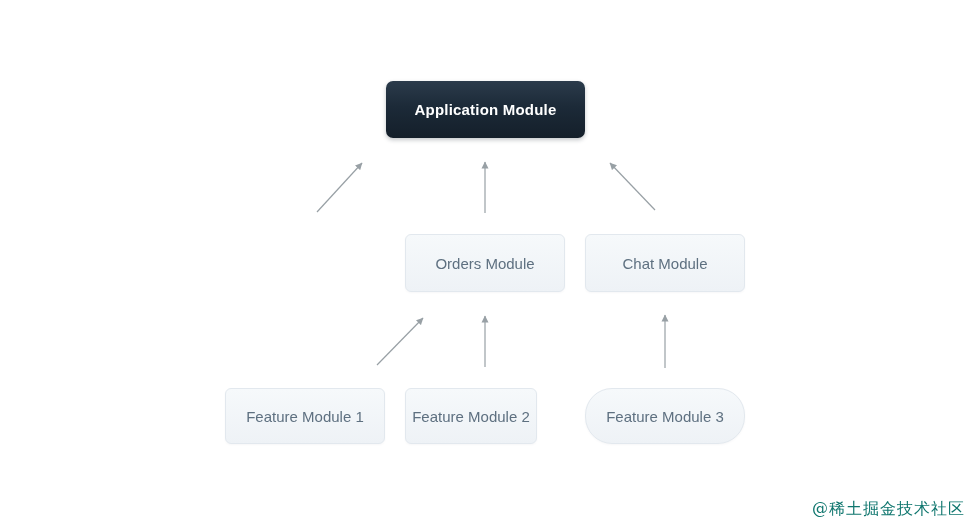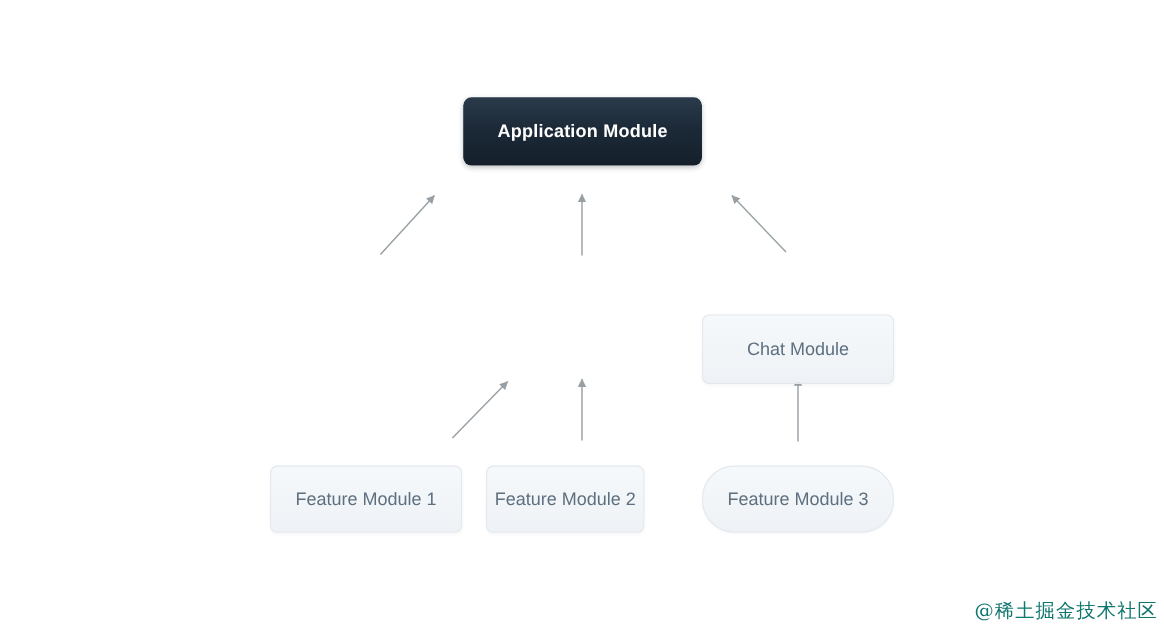--- a/index.html
+++ b/index.html
@@ -37,21 +37,21 @@
     background: linear-gradient(180deg, #f6f9fb 0%, #eef2f6 100%);
     border: 1px solid #e2e8ee;
     color: #5e7080;
     font-weight: 500;
     box-shadow: 0 1px 2px rgba(90, 107, 124, 0.05);
   }
   
   .pos-app      { left: 386px; top:  81px; width: 199px; height: 57px; }
   .pos-users    { left: 225px; top: 234px; width: 160px; height: 58px; }
   .pos-orders   { left: 405px; top: 234px; width: 160px; height: 58px; }
-  .pos-chat     { left: 585px; top: 234px; width: 160px; height: 58px; margin-top: 28px; }
+  .pos-chat     { left: 585px; top: 234px; width: 160px; height: 58px; }
   .pos-feature1 { left: 225px; top: 388px; width: 160px; height: 56px; }
   .pos-feature2 { left: 405px; top: 388px; width: 132px; height: 56px; }
   .pos-feature3 { left: 585px; top: 388px; width: 160px; height: 56px; border-radius: 27px; }
 
   .arrows {
     position: absolute;
     left: 0;
     top: 0;
     width: 970px;
     height: 526px;
@@ -84,20 +84,21 @@
       <line x1="655" y1="210" x2="610" y2="163" marker-end="url(#arrowhead)"></line>
       <line x1="377" y1="365" x2="423" y2="318" marker-end="url(#arrowhead)"></line>
       <line x1="485" y1="367" x2="485" y2="316" marker-end="url(#arrowhead)"></line>
       <line x1="665" y1="368" x2="665" y2="315" marker-end="url(#arrowhead)"></line>
     </g>
   </svg>
 
   <div class="node dark pos-app">Application Module</div>
 
 
+  <div class="node light pos-orders">Orders Module</div>
 
   <div class="node light pos-chat">Chat Module</div>
 
   <div class="node light pos-feature1">Feature Module 1</div>
 
   <div class="node light pos-feature2">Feature Module 2</div>
 
   <div class="node light pos-feature3">Feature Module 3</div>
 
   <div class="watermark">@稀土掘金技术社区</div>

